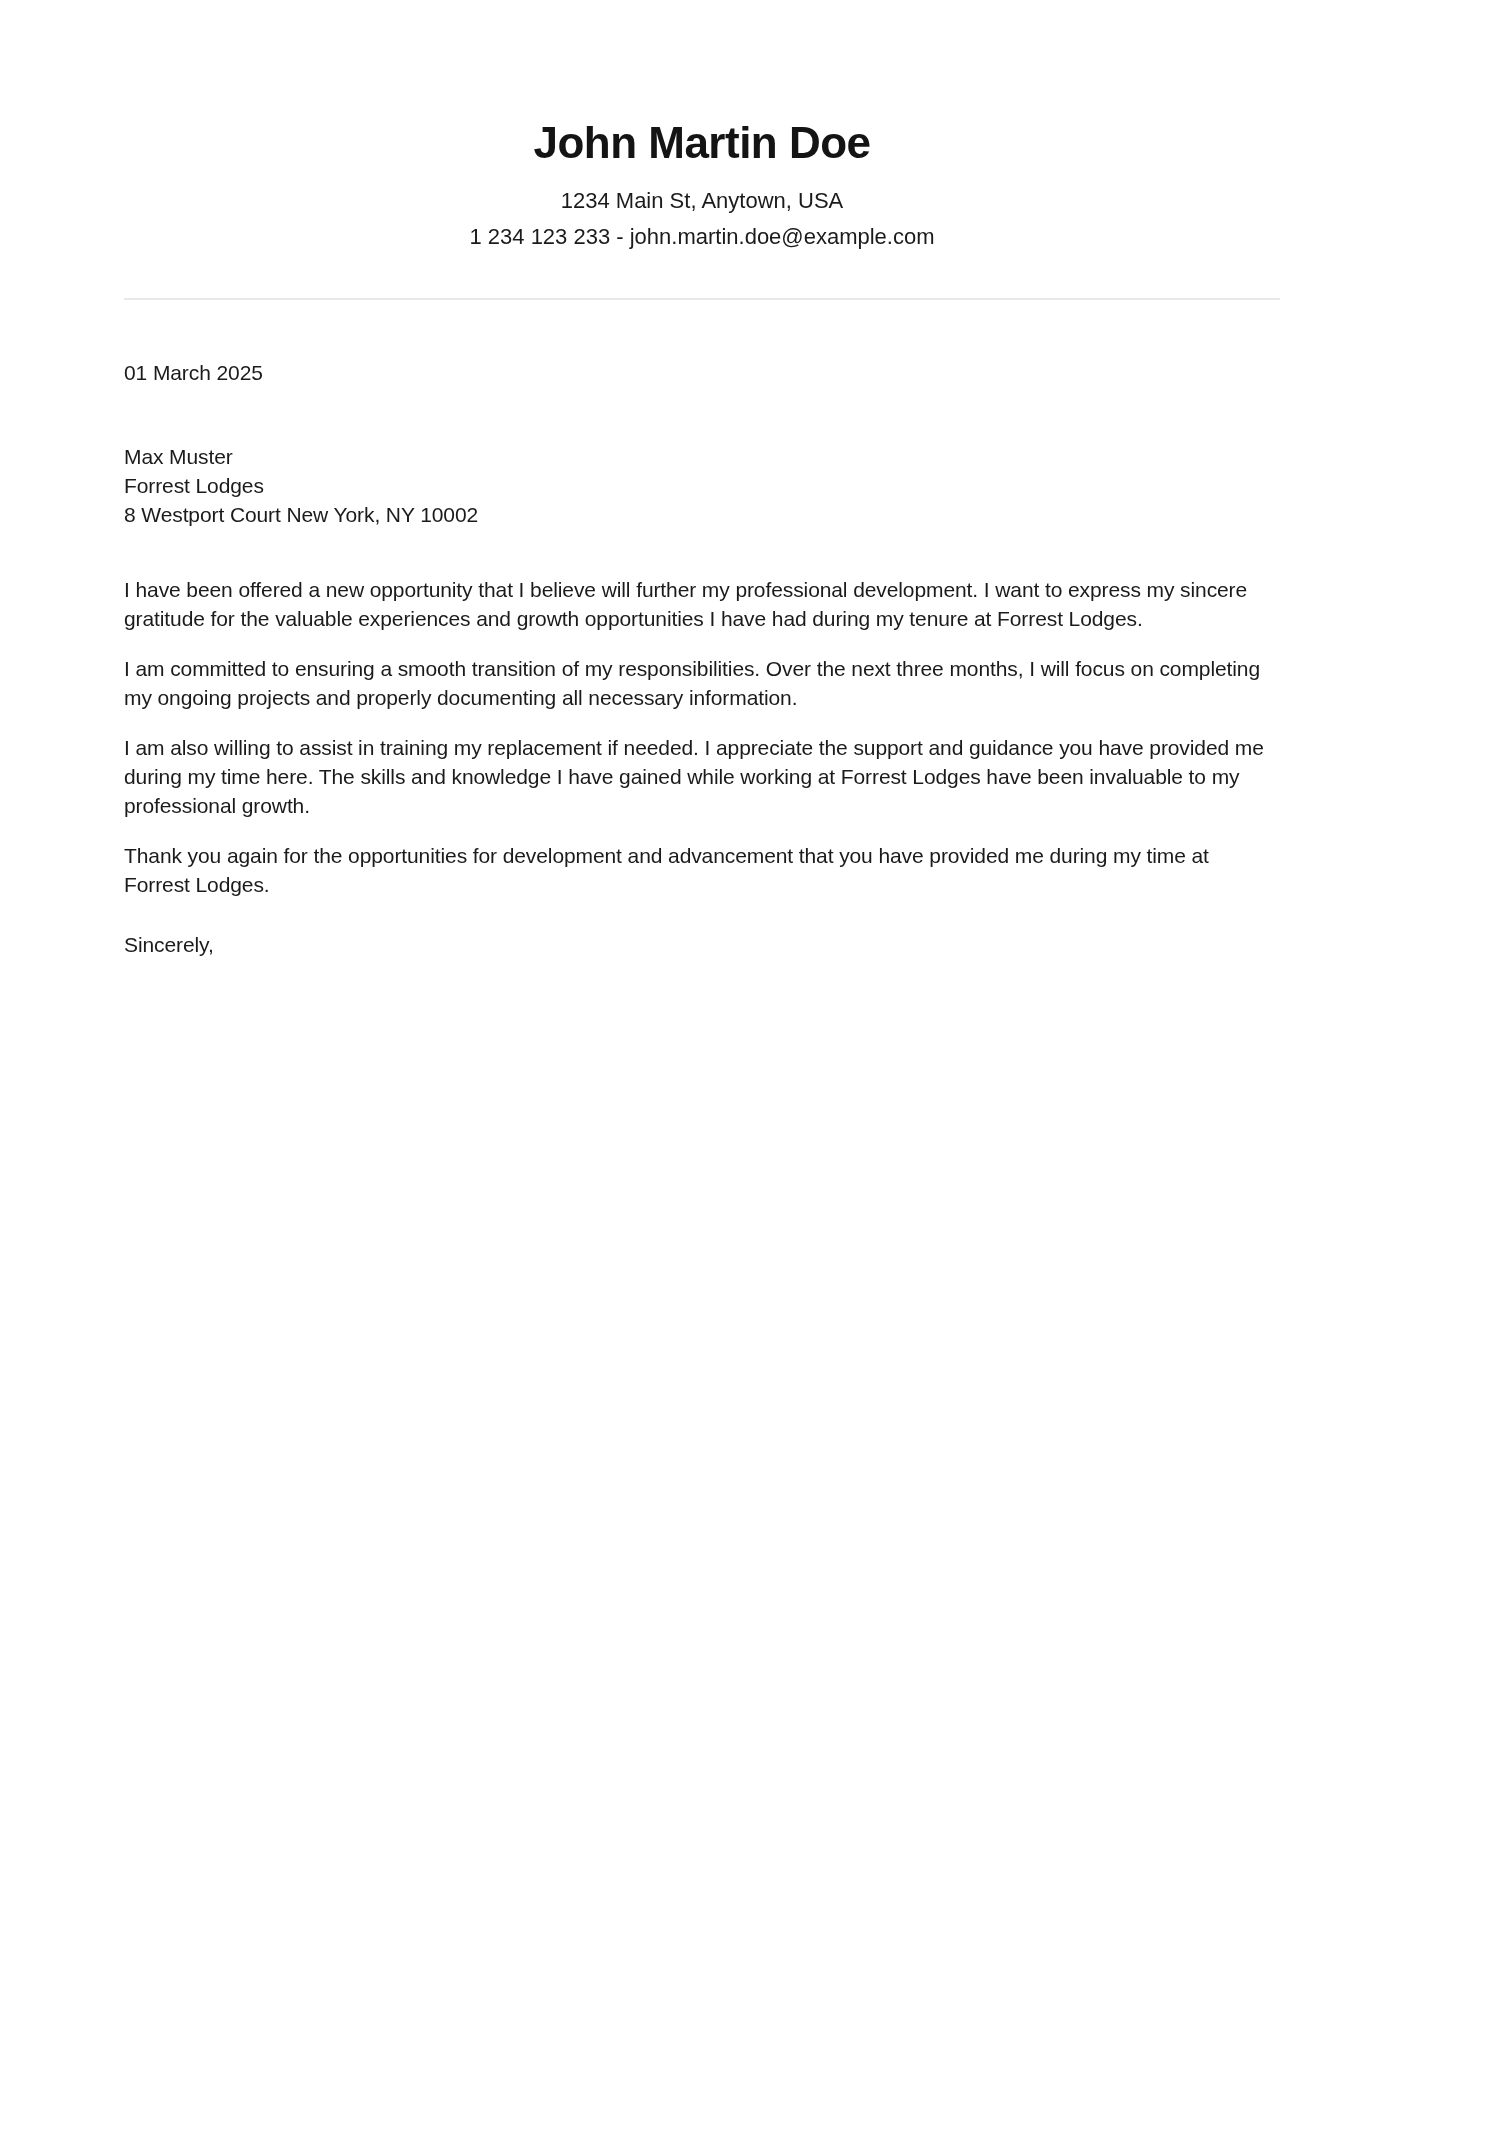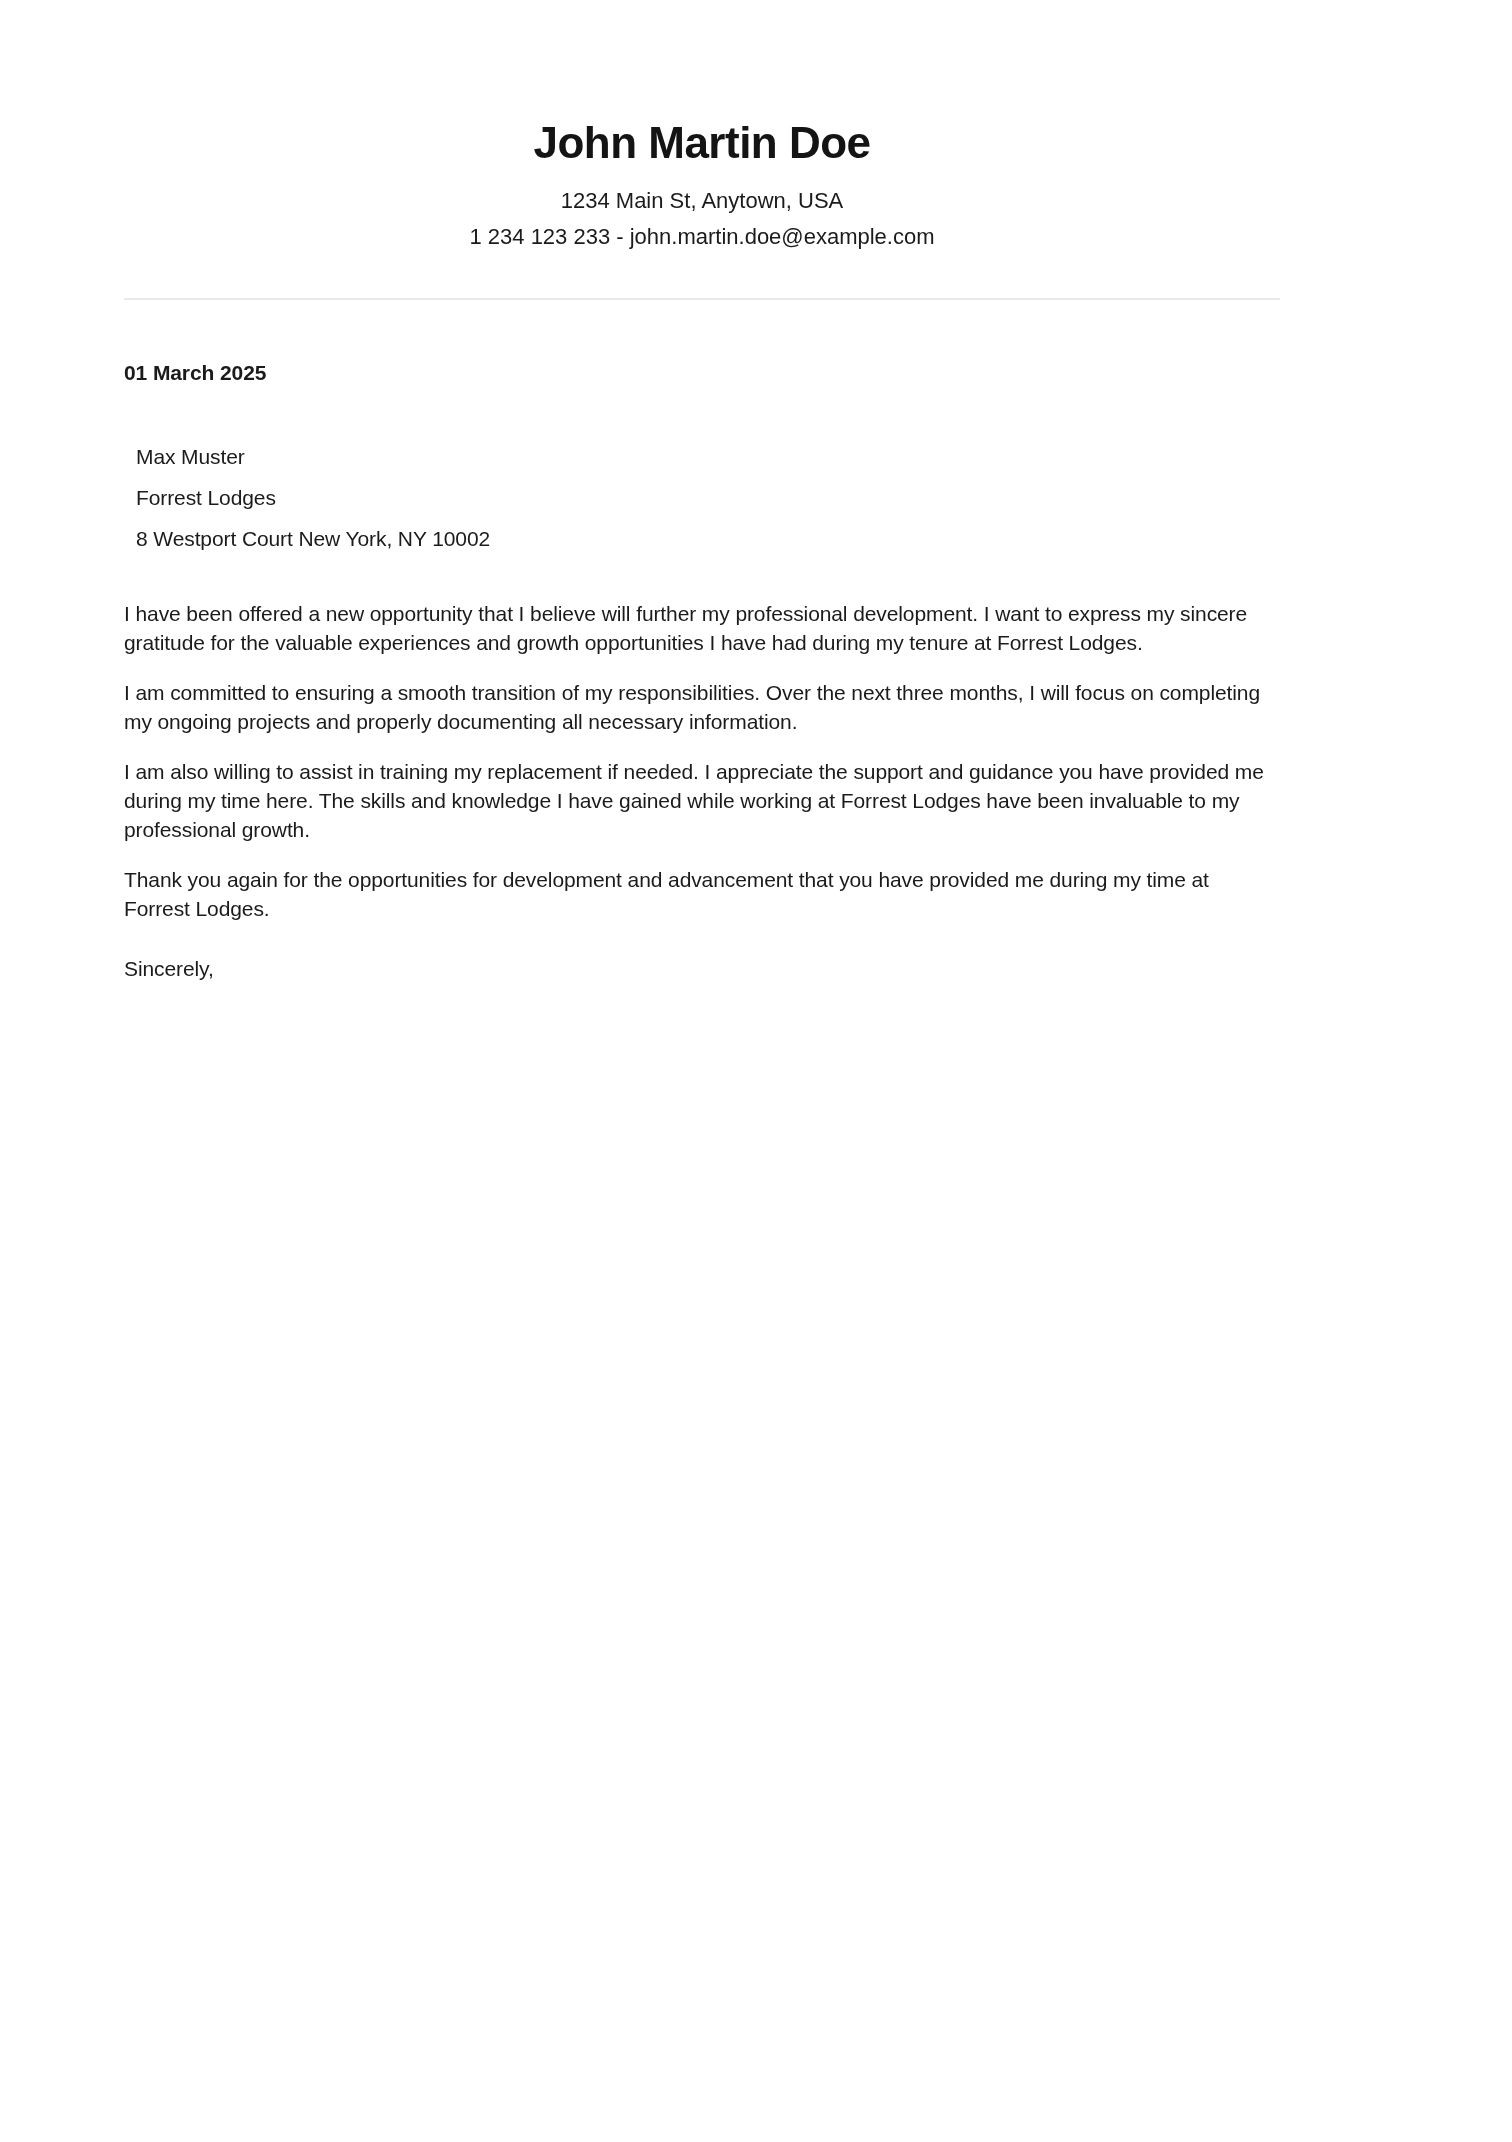--- a/index.html
+++ b/index.html
@@ -48,26 +48,25 @@
     margin: 46px 0 0 0;
   }
   
   .letter {
     font-size: 21px;
     line-height: 29px;
     letter-spacing: -0.1px;
   }
   .date {
     margin: 58px 0 0 0;
-    font-weight: bold;
   }
   .recipient {
     margin-top: 55px;
   }
-  .recipient p { margin: 12px; }
+  .recipient p { margin: 0; }
   .paragraphs { margin-top: 46px; }
   .para {
     margin: 0 0 21px 0;
   }
   .closing-block { margin-top: 31px; }
   .closing-block p { margin: 0; }
 </style>
 </head>
 <body>
 

